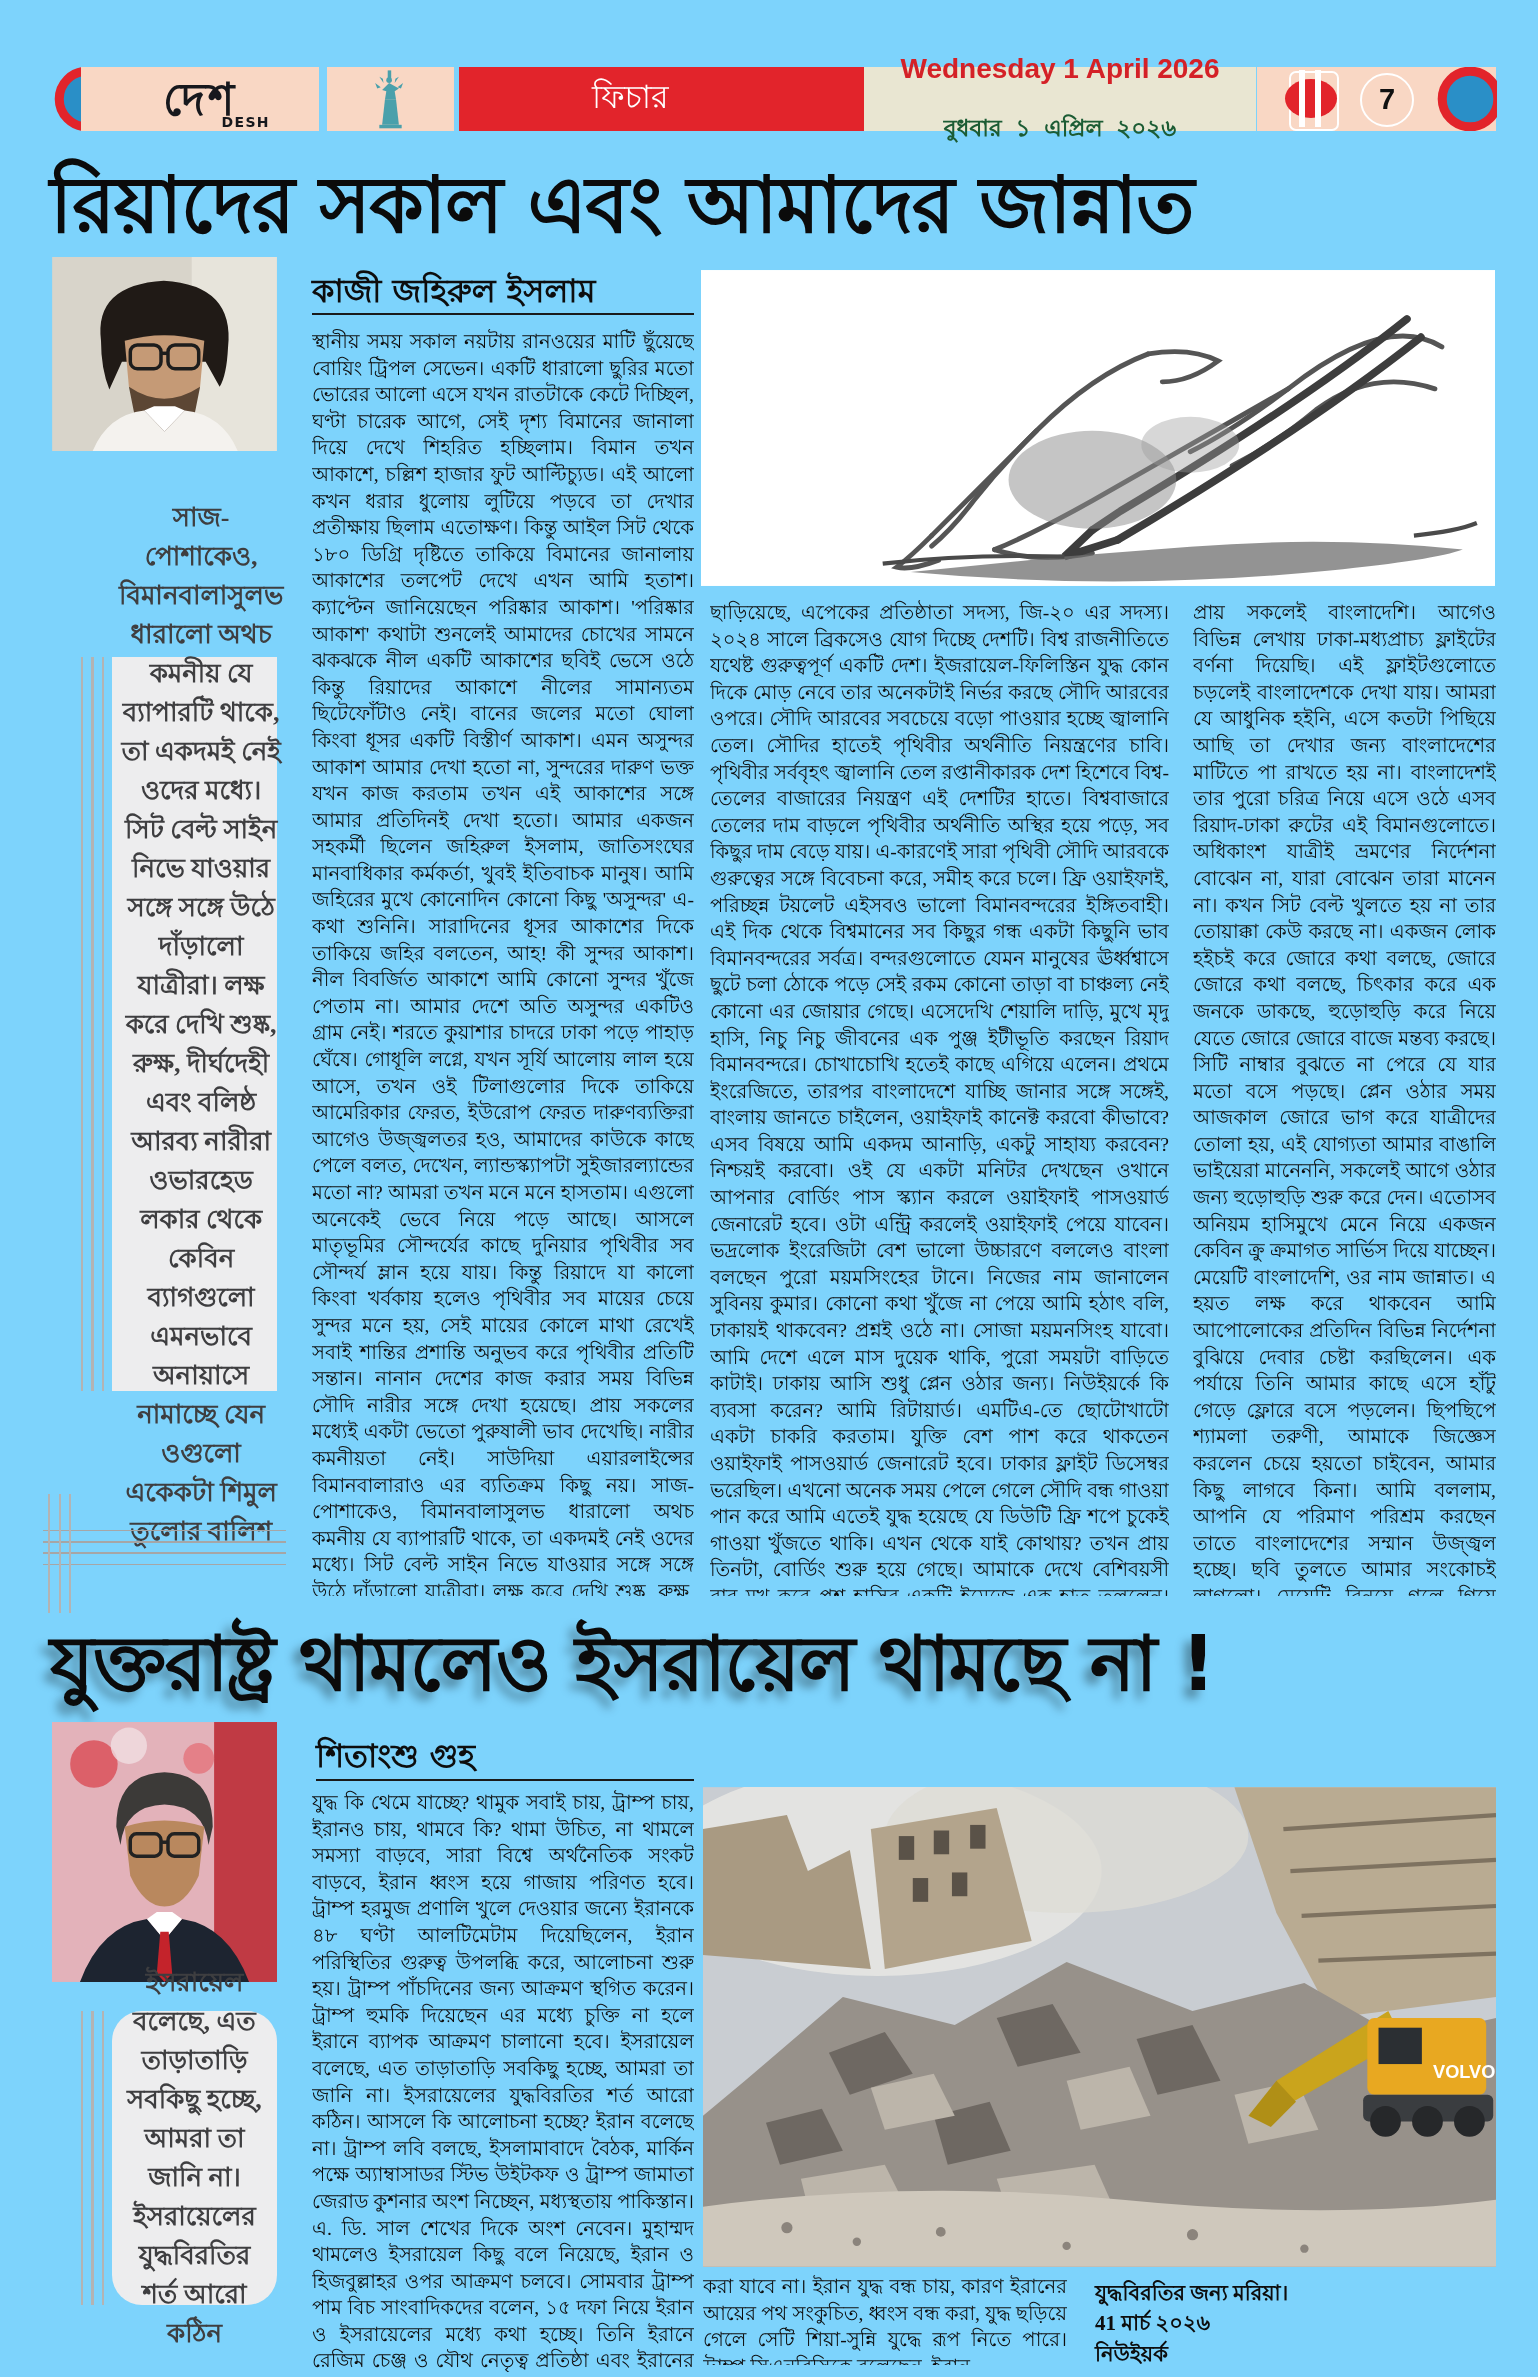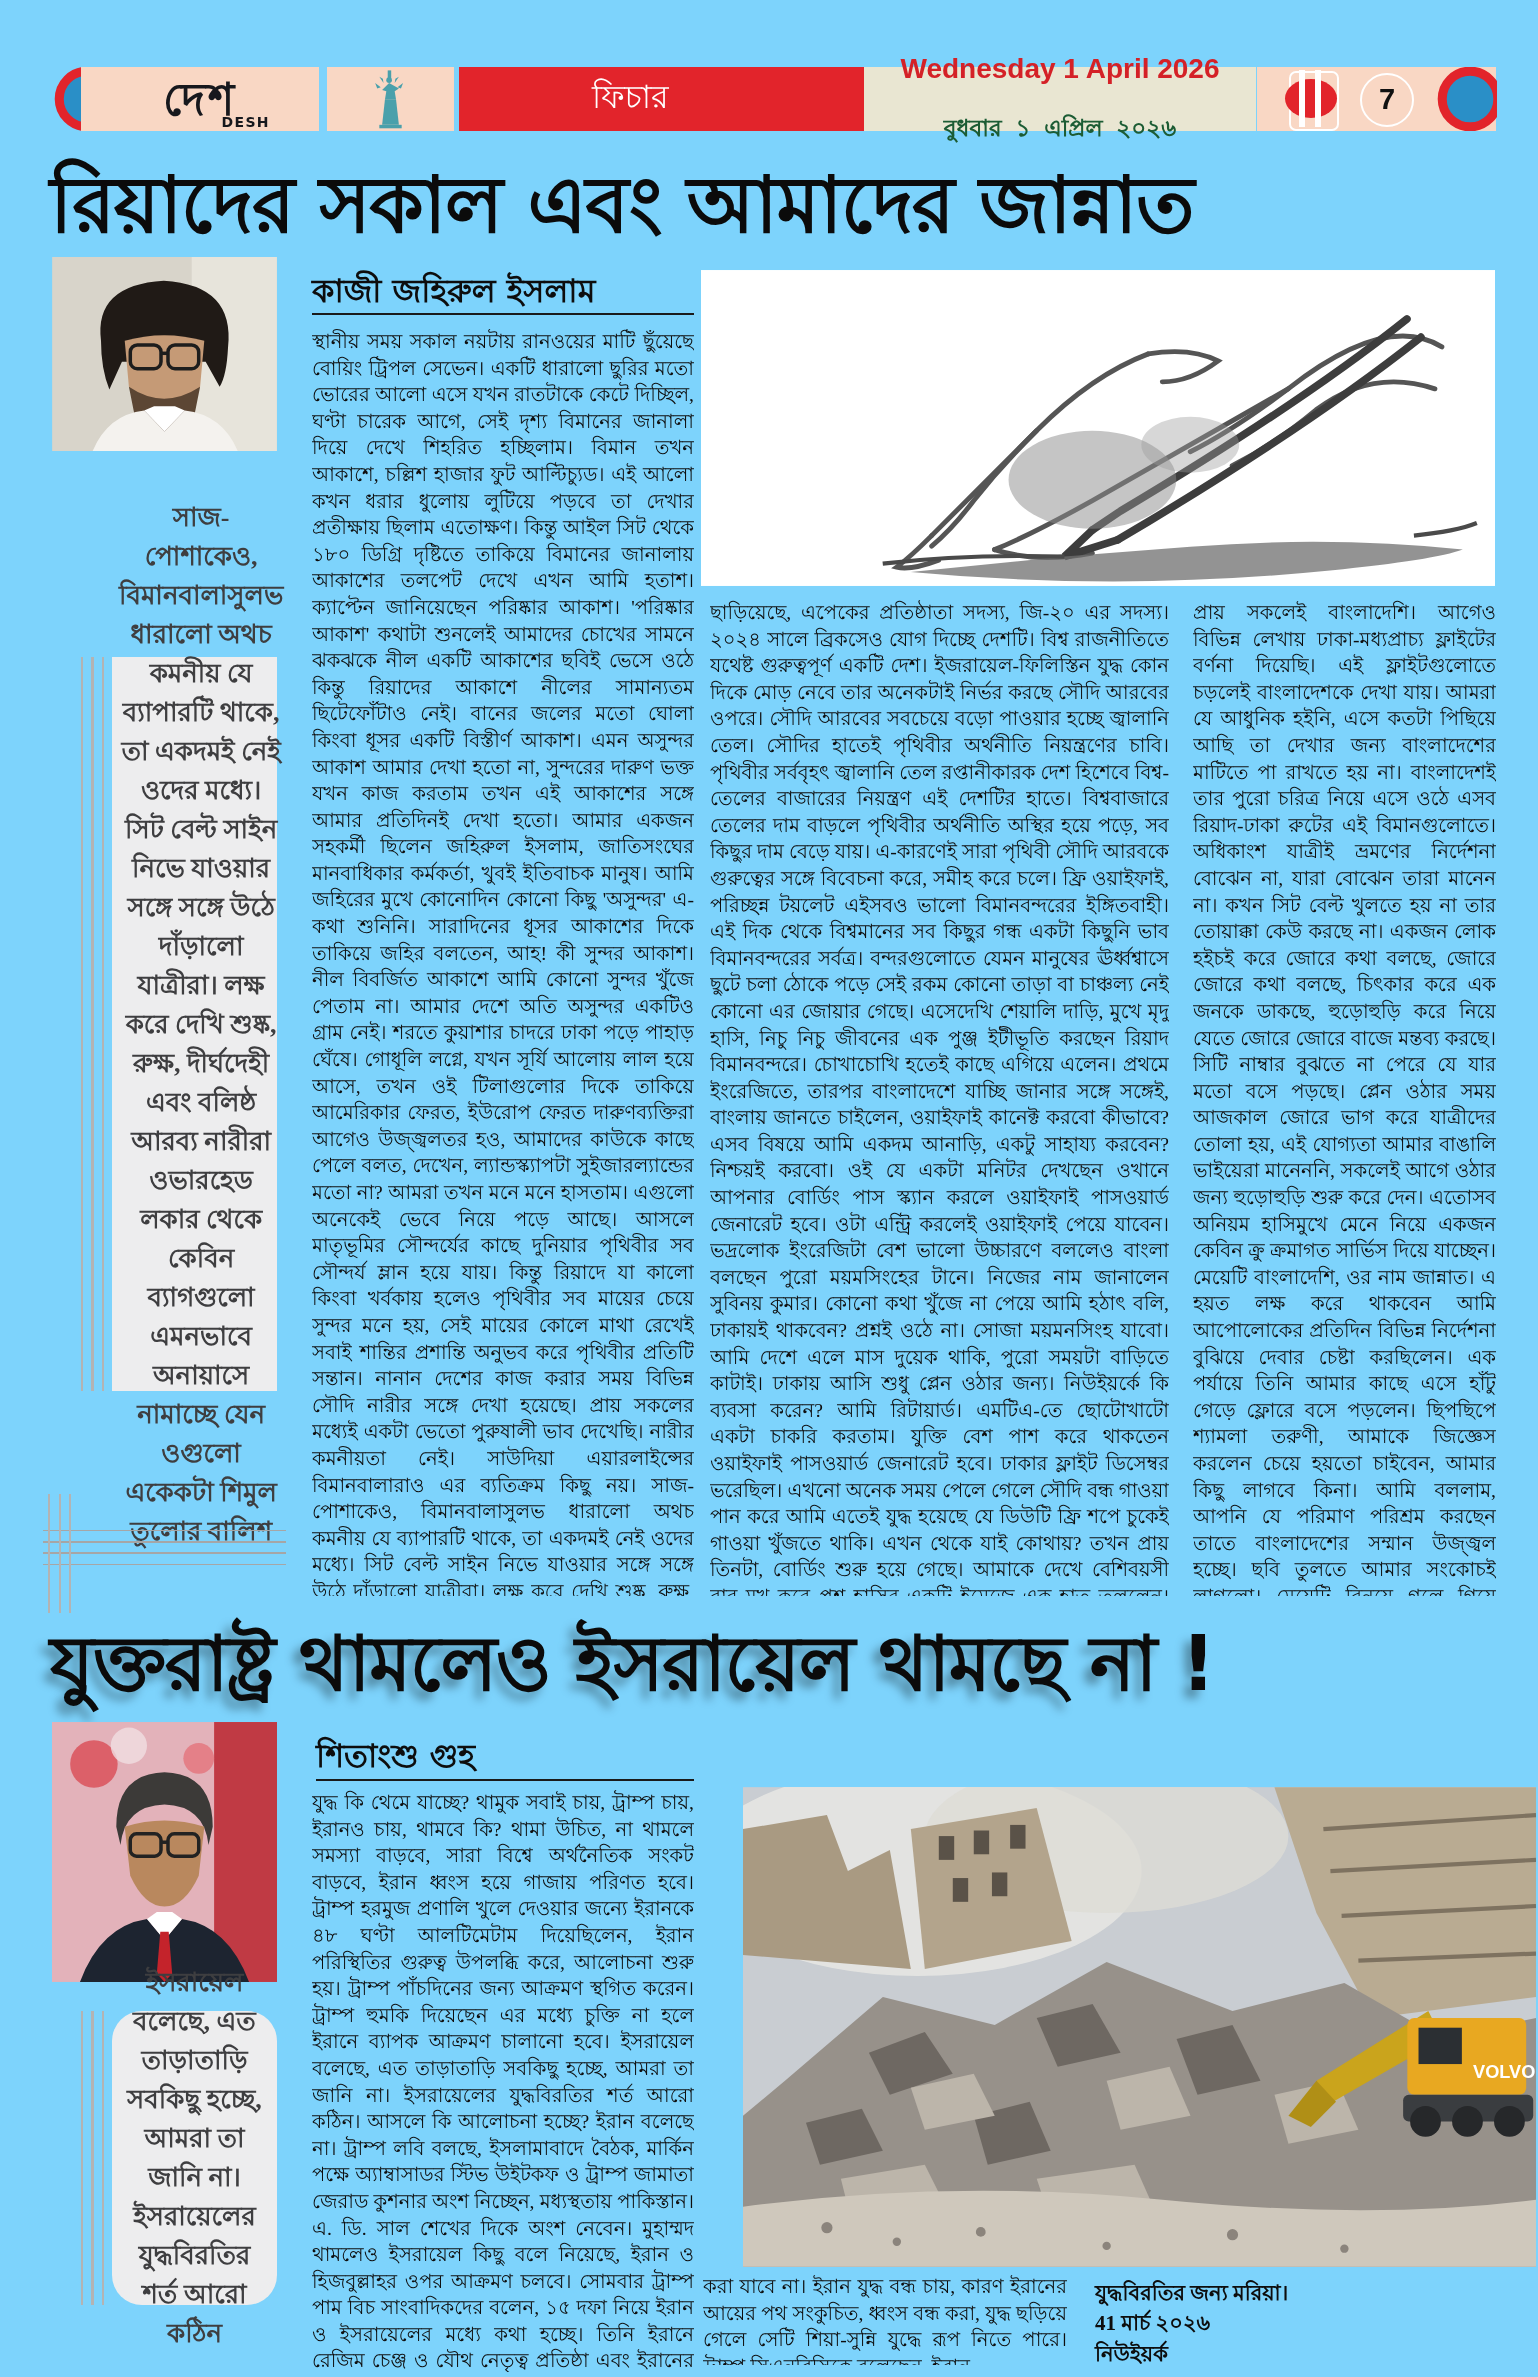--- a/index.html
+++ b/index.html
@@ -175,21 +175,21 @@
   <div class="abs byline" style="left:316px;top:1731px;">শিতাংশু গুহ</div>
   <div class="abs byline-rule" style="left:316px;top:1779px;width:378px;"></div>
 
   <div class="abs v-lines" style="left:81px;top:2011px;width:28px;height:294px;"></div>
   <div class="abs pullquote-box" style="left:112px;top:2011px;width:165px;height:294px;border-radius:30px;">
     <div class="pullquote-text">ইসরায়েল বলেছে, এত তাড়াতাড়ি সবকিছু হচ্ছে, আমরা তা জানি না। ইসরায়েলের যুদ্ধবিরতির শর্ত আরো কঠিন</div>
   </div>
 
   <div class="abs bodycol" style="left:312px;top:1790px;width:382px;height:582px;">যুদ্ধ কি থেমে যাচ্ছে? থামুক সবাই চায়, ট্রাম্প চায়, ইরানও চায়, থামবে কি? থামা উচিত, না থামলে সমস্যা বাড়বে, সারা বিশ্বে অর্থনৈতিক সংকট বাড়বে, ইরান ধ্বংস হয়ে গাজায় পরিণত হবে। ট্রাম্প হরমুজ প্রণালি খুলে দেওয়ার জন্যে ইরানকে ৪৮ ঘণ্টা আলটিমেটাম দিয়েছিলেন, ইরান পরিস্থিতির গুরুত্ব উপলব্ধি করে, আলোচনা শুরু হয়। ট্রাম্প পাঁচদিনের জন্য আক্রমণ স্থগিত করেন। ট্রাম্প হুমকি দিয়েছেন এর মধ্যে চুক্তি না হলে ইরানে ব্যাপক আক্রমণ চালানো হবে। ইসরায়েল বলেছে, এত তাড়াতাড়ি সবকিছু হচ্ছে, আমরা তা জানি না। ইসরায়েলের যুদ্ধবিরতির শর্ত আরো কঠিন। আসলে কি আলোচনা হচ্ছে? ইরান বলেছে না। ট্রাম্প লবি বলছে, ইসলামাবাদে বৈঠক, মার্কিন পক্ষে অ্যাম্বাসাডর স্টিভ উইটকফ ও ট্রাম্প জামাতা জেরাড কুশনার অংশ নিচ্ছেন, মধ্যস্থতায় পাকিস্তান। এ. ডি. সাল শেখের দিকে অংশ নেবেন। মুহাম্মদ থামলেও ইসরায়েল কিছু বলে নিয়েছে, ইরান ও হিজবুল্লাহর ওপর আক্রমণ চলবে। সোমবার ট্রাম্প পাম বিচ সাংবাদিকদের বলেন, ১৫ দফা নিয়ে ইরান ও ইসরায়েলের মধ্যে কথা হচ্ছে। তিনি ইরানে রেজিম চেঞ্জ ও যৌথ নেতৃত্ব প্রতিষ্ঠা এবং ইরানের সমৃদ্ধ ইউরেনিয়াম নিয়ে আসার কথা বলেছেন। হরমুজ প্রণালি আমেরিকা-ইরান যৌথ নেতৃত্বে পরিচালনার কথা বলেছেন। ইরান অবশ্য মিশর-কাতারের মধ্যস্থতায় পর্যবেক্ষণসহ যুদ্ধবিরতিতে সম্মতির কথা জানিয়েছে। ইরানের শর্তগুলো কঠিন, যেমন ভবিষ্যতে ইরান আক্রমণ করা যাবে না, ক্ষতিপূরণ দিতে হবে, মার্কিন ঘাঁটি তুলে নিতে হবে বা নিষেধাজ্ঞা প্রত্যাহার ইত্যাদি। যা অনেক নেওয়া ট্রাম্পের পক্ষে সম্ভব নয়। ট্রাম্প যুদ্ধ বন্ধ চায়, কারণ অর্থনীতির ওপর চাপ বাড়ছে, নভেম্বরে মিডটার্ম ইলেকশন জিততে হলে যুদ্ধ লাগা</div>
 
-  <div class="abs" style="left:703px;top:1787px;width:793px;height:464px;margin-left:40px;">
+  <div class="abs" style="left:703px;top:1787px;width:793px;height:464px;">
     <svg width="793" height="480" viewBox="0 0 1134 686">
       <rect width="1134" height="686" fill="#c9cdd2"></rect>
       <ellipse cx="250" cy="120" rx="320" ry="150" fill="#e6e6e2" opacity="0.9"></ellipse>
       <ellipse cx="520" cy="70" rx="260" ry="110" fill="#dddcd6" opacity="0.8"></ellipse>
       <g>
         <path d="M0 240 L0 60 L120 40 L150 120 L210 90 L240 260 Z" fill="#a99a82"></path>
         <path d="M240 60 L420 30 L470 220 L260 260 Z" fill="#b3a48c"></path>
         <rect x="280" y="70" width="22" height="34" fill="#5a5248"></rect>
         <rect x="330" y="62" width="22" height="34" fill="#5a5248"></rect>
         <rect x="382" y="54" width="22" height="34" fill="#5a5248"></rect>

